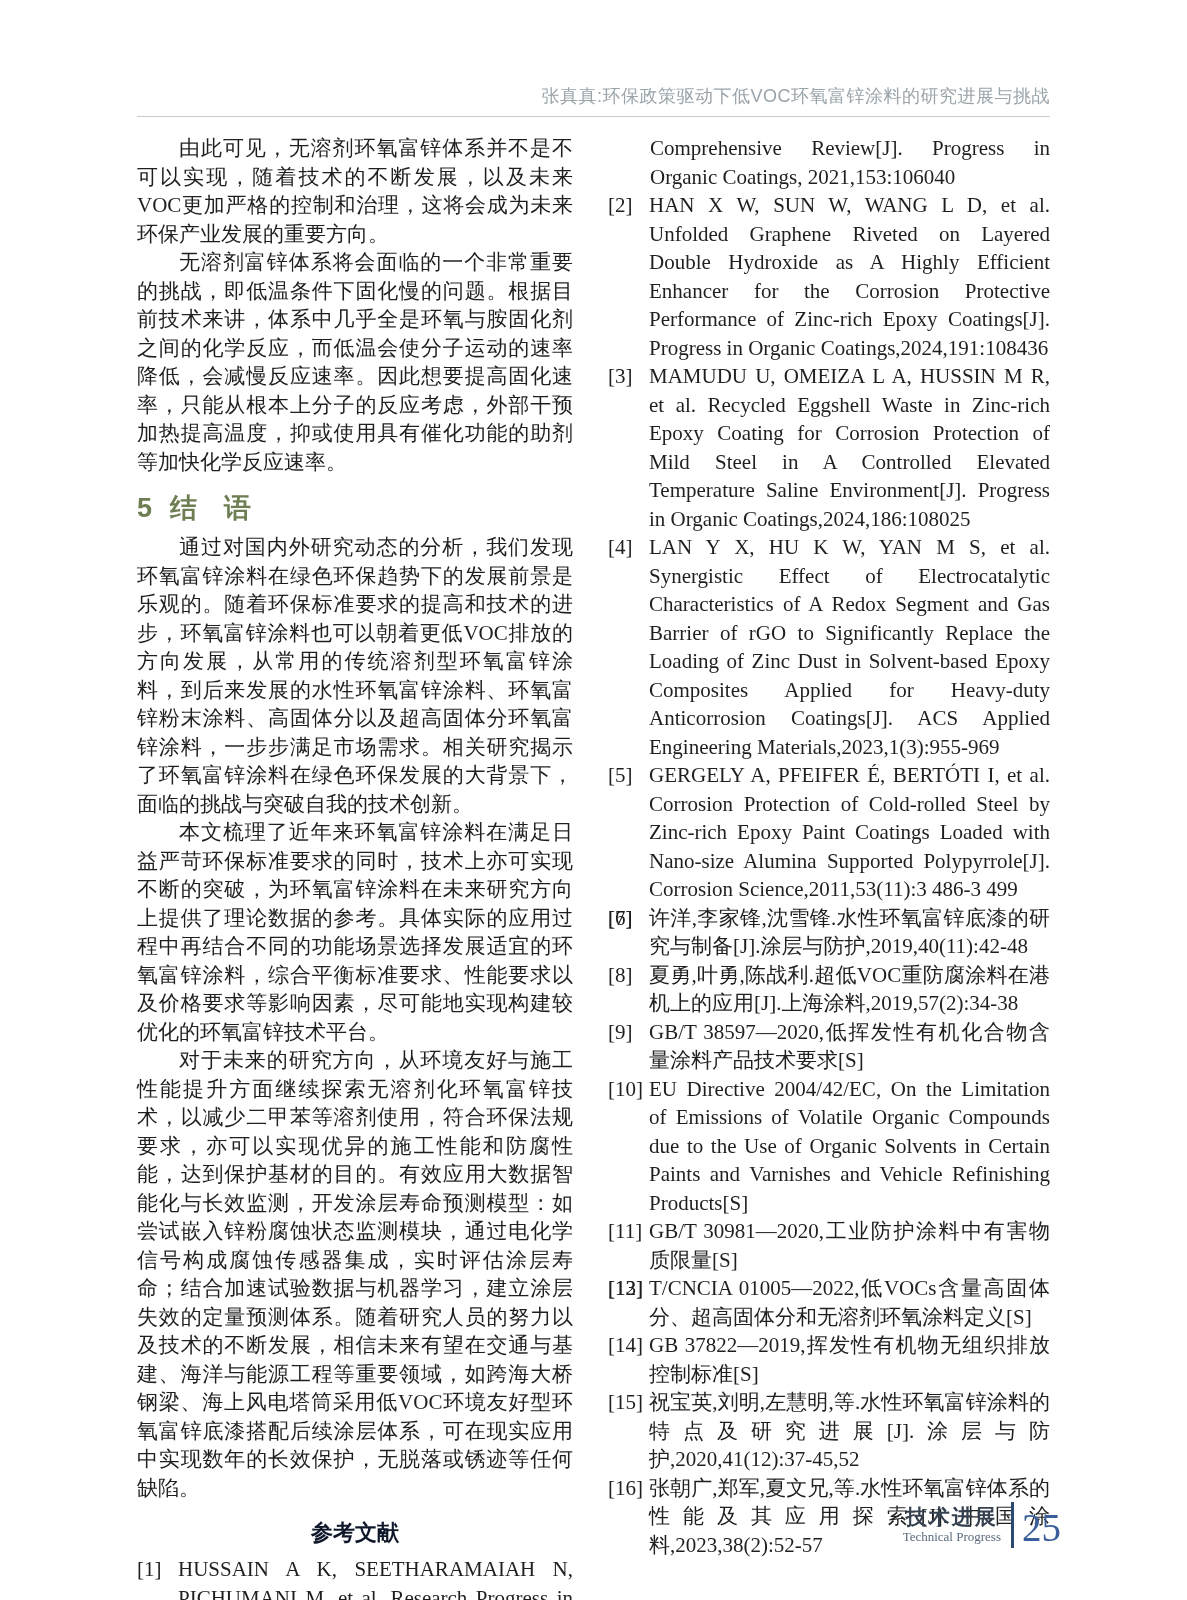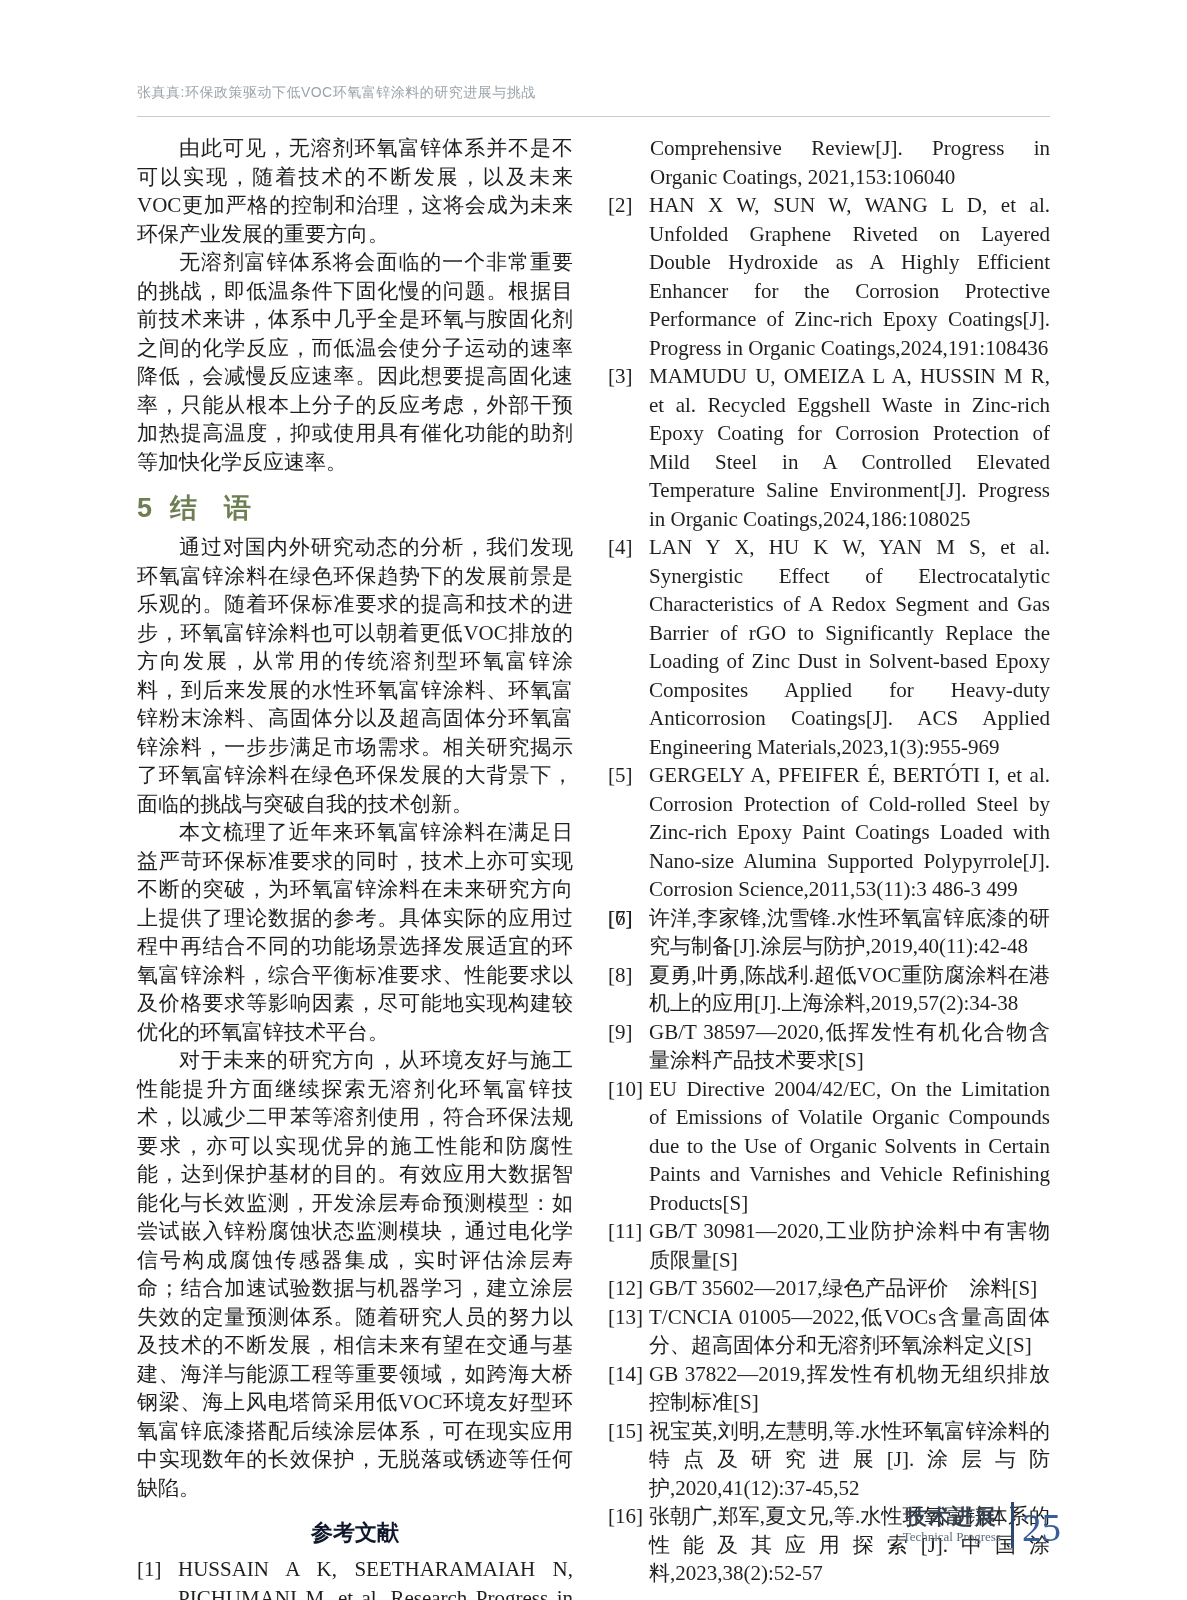--- a/index.html
+++ b/index.html
@@ -4,22 +4,22 @@
 <style>
   html,body { margin:0; padding:0; background:#ffffff; }
   .page {
     position:relative; width:1187px; height:1600px; background:#ffffff;
     font-family:"Liberation Serif","DejaVu Serif",serif;
     color:#1f1f1f; overflow:hidden;
   }
   
   .running-header {
     position:absolute; left:137px; top:84px; width:913px;
-    text-align:left; font-family:"Liberation Sans","DejaVu Sans",sans-serif;
-    font-size:14px; color:#9aa4ab; letter-spacing:0.5px;
+    text-align:right; font-family:"Liberation Sans","DejaVu Sans",sans-serif;
+    font-size:18px; color:#9aa4ab; letter-spacing:0.5px;
   }
   .header-rule {
     position:absolute; left:137px; top:116px; width:913px; height:1px;
     background:#c9cccb;
   }
   
   .col { position:absolute; top:134px; font-size:21px; line-height:28.5px; }
   .col-left  { left:137px; width:436px; }
   .col-right { left:608px; width:442px; }
   .body-para { margin:0; text-indent:2em; text-align:justify; }
@@ -122,21 +122,20 @@
     <div class="ref">
       <span class="ref-num">[10]</span>
       <span class="ref-text">EU Directive 2004/42/EC, On the Limitation of Emissions of Volatile Organic Compounds due to the Use of Organic Solvents in Certain Paints and Varnishes and Vehicle Refinishing Products[S]</span>
     </div>
     <div class="ref">
       <span class="ref-num">[11]</span>
       <span class="ref-text">GB/T 30981—2020,工业防护涂料中有害物质限量[S]</span>
     </div>
     <div class="ref">
       <span class="ref-num">[12]</span>
-      <span class="ref-text">GB/T 35602—2017,绿色产品评价　涂料[S]</span>
     </div>
     <div class="ref">
       <span class="ref-num">[13]</span>
       <span class="ref-text">T/CNCIA 01005—2022,低VOCs含量高固体分、超高固体分和无溶剂环氧涂料定义[S]</span>
     </div>
     <div class="ref">
       <span class="ref-num">[14]</span>
       <span class="ref-text">GB 37822—2019,挥发性有机物无组织排放控制标准[S]</span>
     </div>
     <div class="ref">

